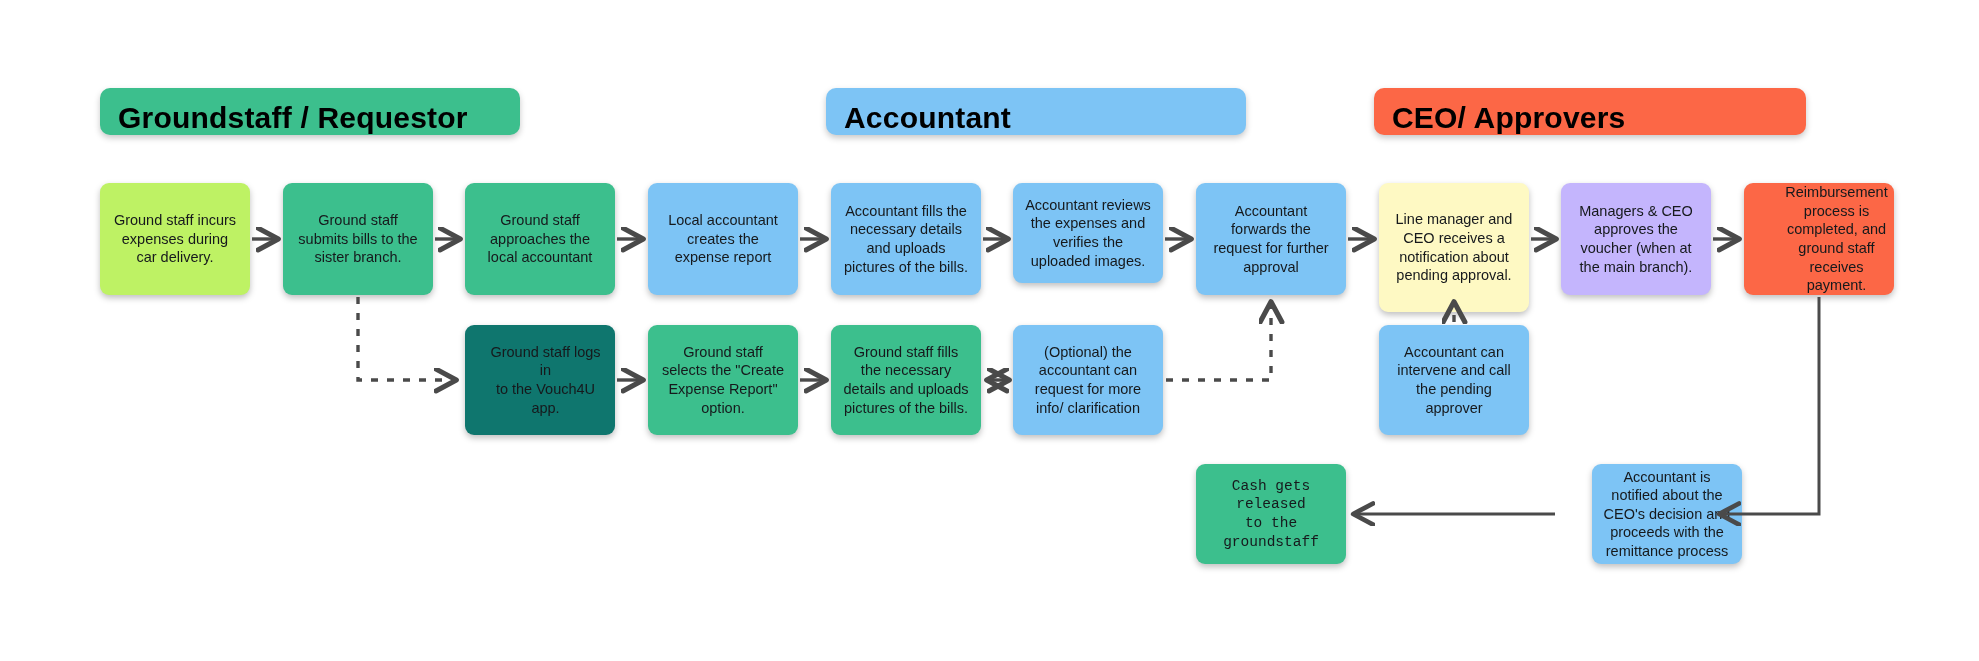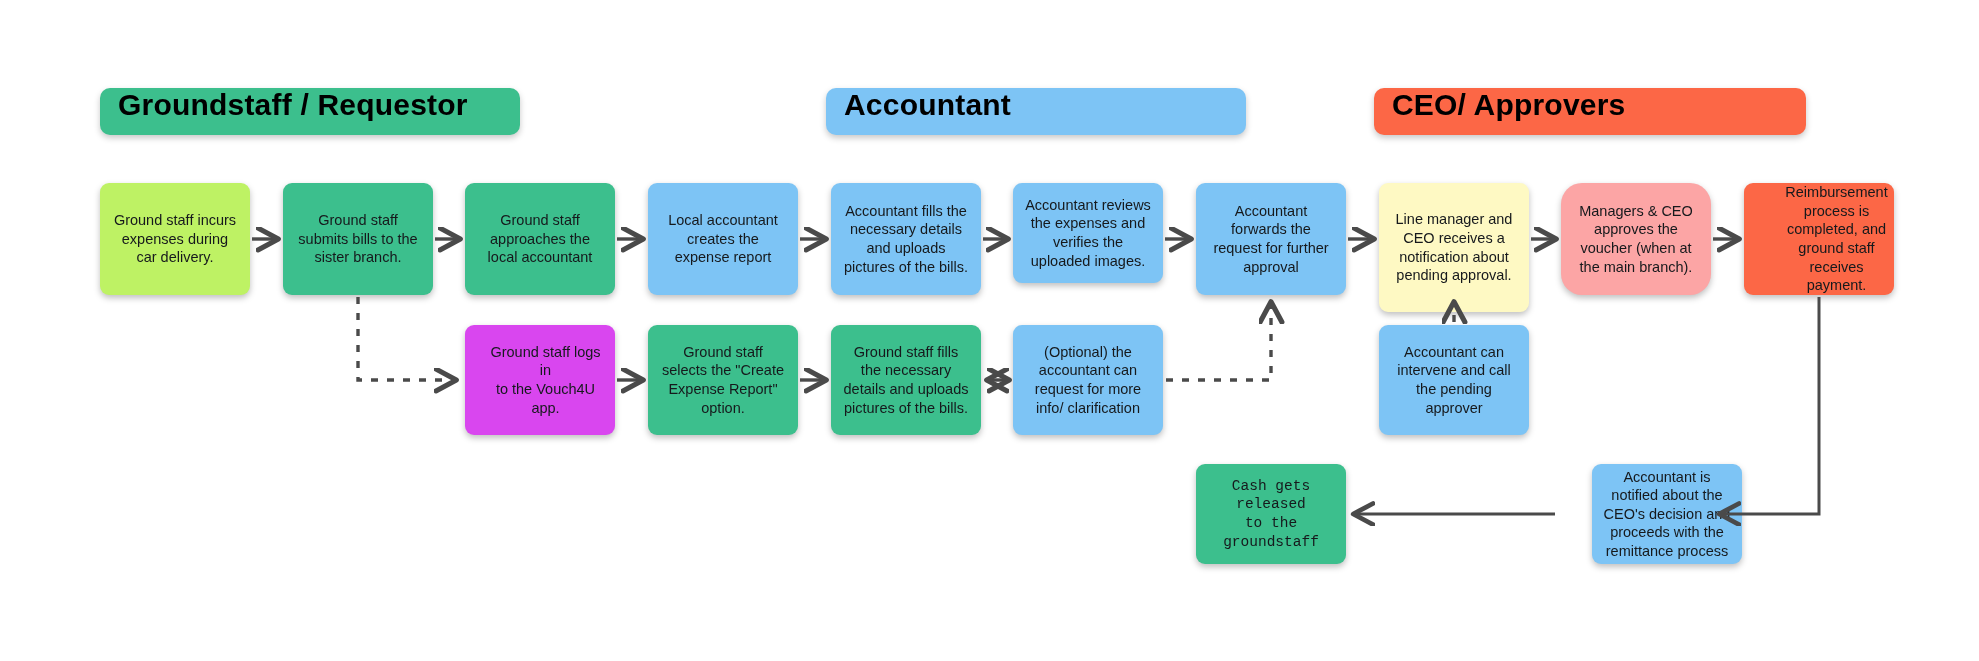--- a/index.html
+++ b/index.html
@@ -18,21 +18,21 @@
     height: 661px;
     background: #ffffff;
     overflow: hidden;
   }
   
   .lane-header {
     position: absolute;
     border-radius: 10px;
     box-shadow: 0 3px 6px rgba(0,0,0,0.22);
     display: flex;
-    align-items: flex-start;
+    align-items: flex-end;
     box-sizing: border-box;
     padding-left: 18px;
   }
   .lane-header .lane-title {
     font-size: 30px;
     font-weight: bold;
     color: #000000;
     letter-spacing: 0.2px;
     white-space: nowrap;
   }
@@ -126,36 +126,36 @@
 approval</span>
   </div>
 
   <div class="node" style="left:1379px; top:183px; width:150px; height:129px; background:#fef9c3;">
     <span class="node-label">Line manager and
 CEO receives a
 notification about
 pending approval.</span>
   </div>
 
-  <div class="node" style="left:1561px; top:183px; width:150px; height:112px; background:#fca5a5;border-radius:21px;">
+  <div class="node" style="left:1561px; top:183px; width:150px; height:112px; background:#c4b5fd;">
     <span class="node-label">Managers &amp; CEO
 approves the
 voucher (when at
 the main branch).</span>
   </div>
 
   <div class="node" style="left:1744px; top:183px; width:150px; height:112px; background:#FC6746;padding-left:44px;">
     <span class="node-label">Reimbursement
 process is
 completed, and
 ground staff
 receives payment.</span>
   </div>
 
-  <div class="node" style="left:465px; top:325px; width:150px; height:110px; background:#d946ef;padding-left:20px;">
+  <div class="node" style="left:465px; top:325px; width:150px; height:110px; background:#0f766e;padding-left:20px;">
     <span class="node-label">Ground staff logs in
 to the Vouch4U
 app.</span>
   </div>
 
   <div class="node" style="left:648px; top:325px; width:150px; height:110px; background:#3CBF8D;">
     <span class="node-label">Ground staff
 selects the "Create
 Expense Report"
 option.</span>

